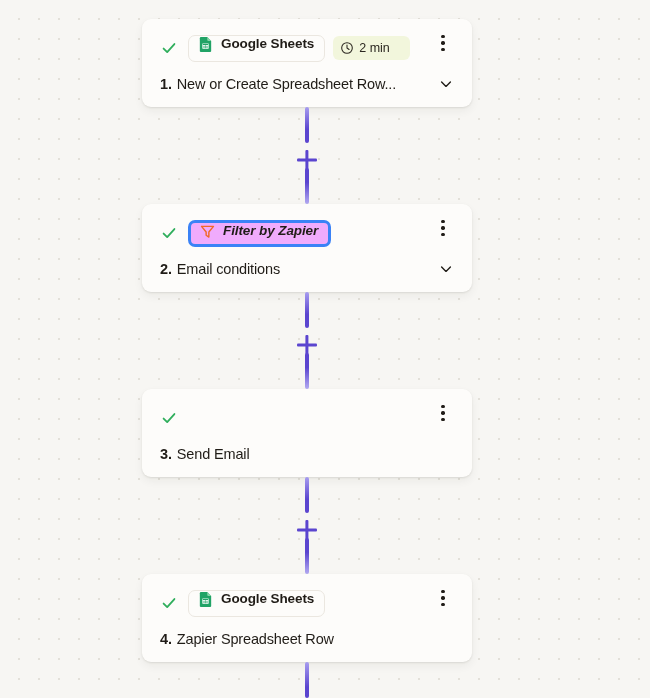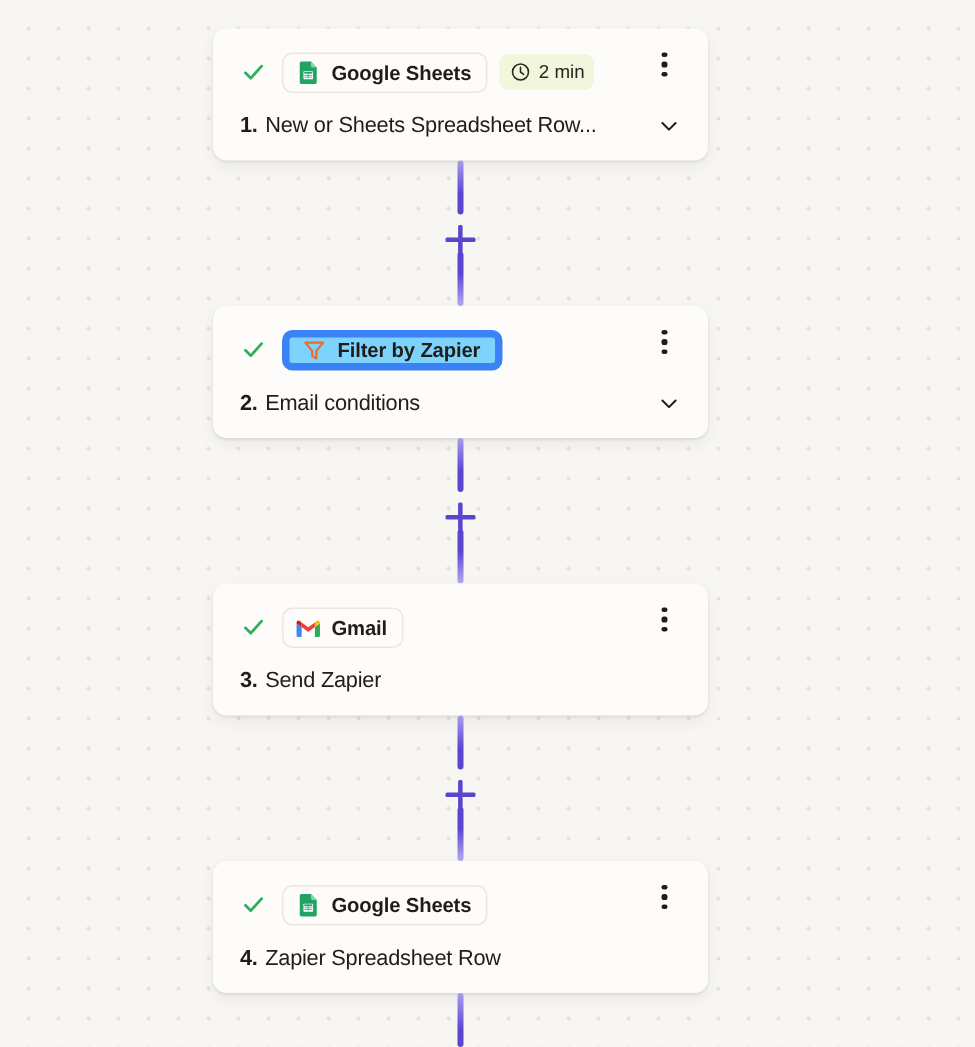--- a/index.html
+++ b/index.html
@@ -56,48 +56,49 @@
     width: 18px;
     height: 18px;
     flex: 0 0 18px;
     margin-right: 10px;
     display: block;
   }
 
   
   .app-chip {
     display: inline-flex;
-    align-items: center;
+    align-items: flex-start;
     gap: 7px;
     height: 27px;
     padding: 0 10px 0 8px;
     border-radius: 7px;
     background: #fdfcfa;
     border: 1px solid #ebe7e0;
   }
   .app-chip.filter-chip {
-    background: #7dd3fc;
-    border: 5px solid #3b82f6;
+    background: #f0abfc;
+    border: 3px solid #3b82f6;
+    font-style: italic;
   }
   .app-chip .app-name {
     font-size: 13.5px;
     font-weight: bold;
     color: #201c17;
     letter-spacing: -0.1px;
     white-space: nowrap;
   }
   .app-icon { width: 17px; height: 17px; display: block; flex: 0 0 17px; }
 
   
   .dur-badge {
     display: inline-flex;
     align-items: center;
     gap: 5px;
     height: 24px;
-    padding: 0 6px 0 7px;
+    padding: 0 20px 0 7px;
     border-radius: 6px;
     background: #f2f6dc;
     margin-left: 8px;
   }
   .dur-badge .dur-text {
     font-size: 12.5px;
     color: #2b2720;
     white-space: nowrap;
   }
   .clock-icon { width: 14px; height: 14px; display: block; flex: 0 0 14px; }
@@ -241,21 +242,21 @@
         <div class="kebab">
           <span></span>
             <span></span>
             <span></span>
         </div>
       </div>
 
       <div class="card-row bottom">
         <div class="step-title">
           <span class="step-num">1.</span>
-          <span>New or Sheets Spreadsheet Row...</span>
+          <span>New or Create Spreadsheet Row...</span>
         </div>
         <svg class="chevron" viewBox="0 0 20 20">
           <path d="M4.5 7.5 L10 13 L15.5 7.5" fill="none" stroke="#201c17" stroke-width="1.7" stroke-linecap="round" stroke-linejoin="round"></path>
         </svg>
       </div>
     </div>
 
     <div class="connector">
       <div class="conn-line upper"></div>
       <div class="plus-btn"></div>
@@ -298,43 +299,32 @@
       <div class="plus-btn"></div>
       <div class="conn-line lower"></div>
     </div>
 
     <div class="card">
       <div class="card-row top">
         <svg class="check-icon" viewBox="0 0 20 20">
           <path d="M4 10.6 L8 14.6 L16 5.6" fill="none" stroke="#2fae5c" stroke-width="2" stroke-linecap="round" stroke-linejoin="round"></path>
         </svg>
 
-        <div class="app-chip">
-          <svg class="app-icon" viewBox="0 0 48 36">
-            <path d="M2 33 V8.5 L24 24 L46 8.5 V33 a2.6 2.6 0 0 1-2.6 2.6 H4.6 A2.6 2.6 0 0 1 2 33Z" fill="#ffffff"></path>
-            <path d="M2 33.2 V10 l9.6 6.6 V35.6 H4.6 A2.6 2.6 0 0 1 2 33.2Z" fill="#4285f4"></path>
-            <path d="M36.4 16.6 L46 10 v23.2 a2.6 2.6 0 0 1-2.6 2.4 h-7 Z" fill="#34a853"></path>
-            <path d="M2 8.3 A3.8 3.8 0 0 1 8.1 5.4 L11.6 8 v8.6 L2 10 Z" fill="#c5221f"></path>
-            <path d="M46 8.3 A3.8 3.8 0 0 0 39.9 5.4 L36.4 8 v8.6 L46 10 Z" fill="#fbbc04"></path>
-            <path d="M11.6 16.6 L11.6 8 L24 17.2 L36.4 8 v8.6 L24 25.8 Z" fill="#ea4335"></path>
-          </svg>
-          <span class="app-name">Gmail</span>
-        </div>
 
         <div class="kebab">
           <span></span>
             <span></span>
             <span></span>
         </div>
       </div>
 
       <div class="card-row bottom">
         <div class="step-title">
           <span class="step-num">3.</span>
-          <span>Send Zapier</span>
+          <span>Send Email</span>
         </div>
       </div>
     </div>
 
     <div class="connector">
       <div class="conn-line upper"></div>
       <div class="plus-btn"></div>
       <div class="conn-line lower"></div>
     </div>
 

